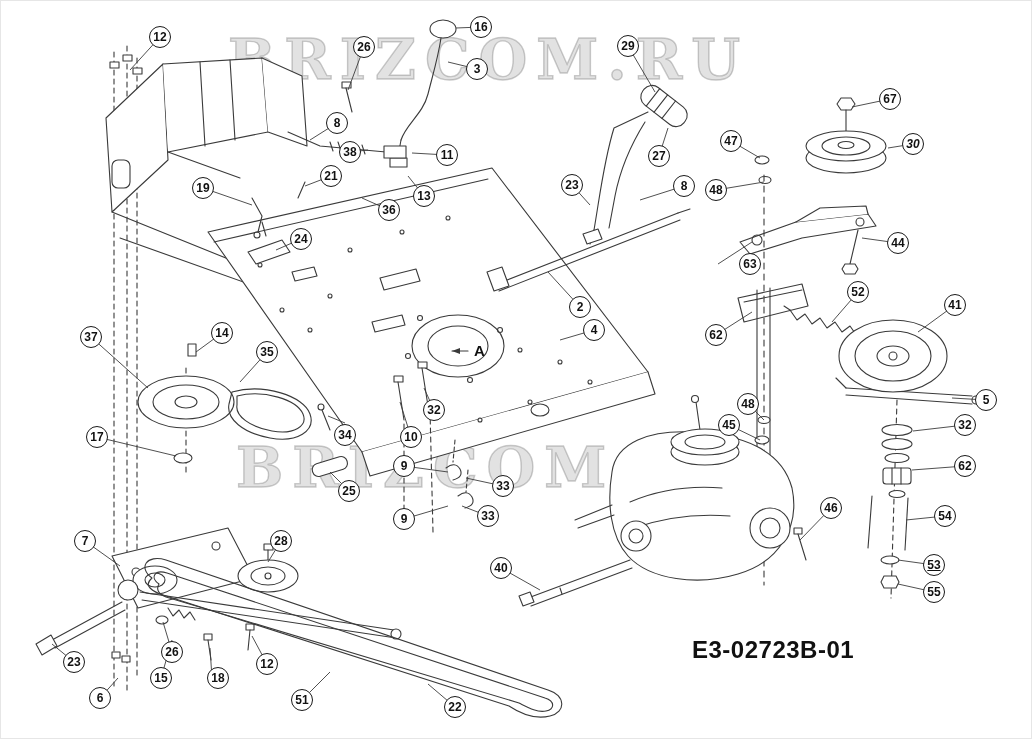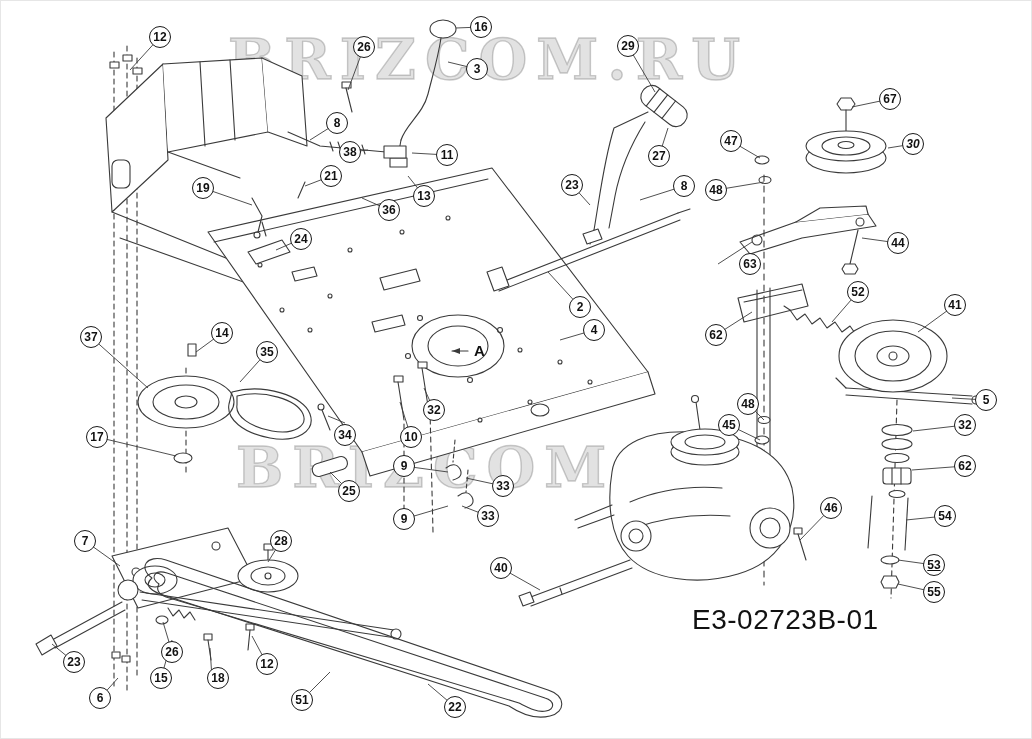--- a/index.html
+++ b/index.html
@@ -9,21 +9,21 @@
   }
   svg.layer{position:absolute;left:0;top:0;}
   .watermark{
     position:absolute;font-family:"DejaVu Serif",serif;font-weight:bold;font-size:56px;
     letter-spacing:9px;white-space:nowrap;user-select:none;
     color:rgba(190,190,190,0.45);-webkit-text-stroke:1.4px rgba(110,110,110,0.35);
   }
   .wm-top{left:228px;top:26px;}
   .wm-mid{left:236px;top:434px;}
   .partnum{
-    position:absolute;left:692px;top:604px;font-size:28px;font-weight:normal;color:#111;
+    position:absolute;left:692px;top:636px;font-size:24px;font-weight:bold;color:#111;
     letter-spacing:0.5px;font-family:"Liberation Sans",sans-serif;
   }
   .callout{
     position:absolute;width:22px;height:22px;border:1.4px solid #1a1a1a;border-radius:50%;
     background:#fff;display:flex;align-items:center;justify-content:center;
     font-size:12px;font-weight:bold;color:#111;box-sizing:border-box;line-height:1;
   }
   .sec-label{position:absolute;font-size:15px;font-weight:bold;color:#111;}
   #leader-lines line{stroke:#3c3c3c;stroke-width:0.9;}
 </style>

